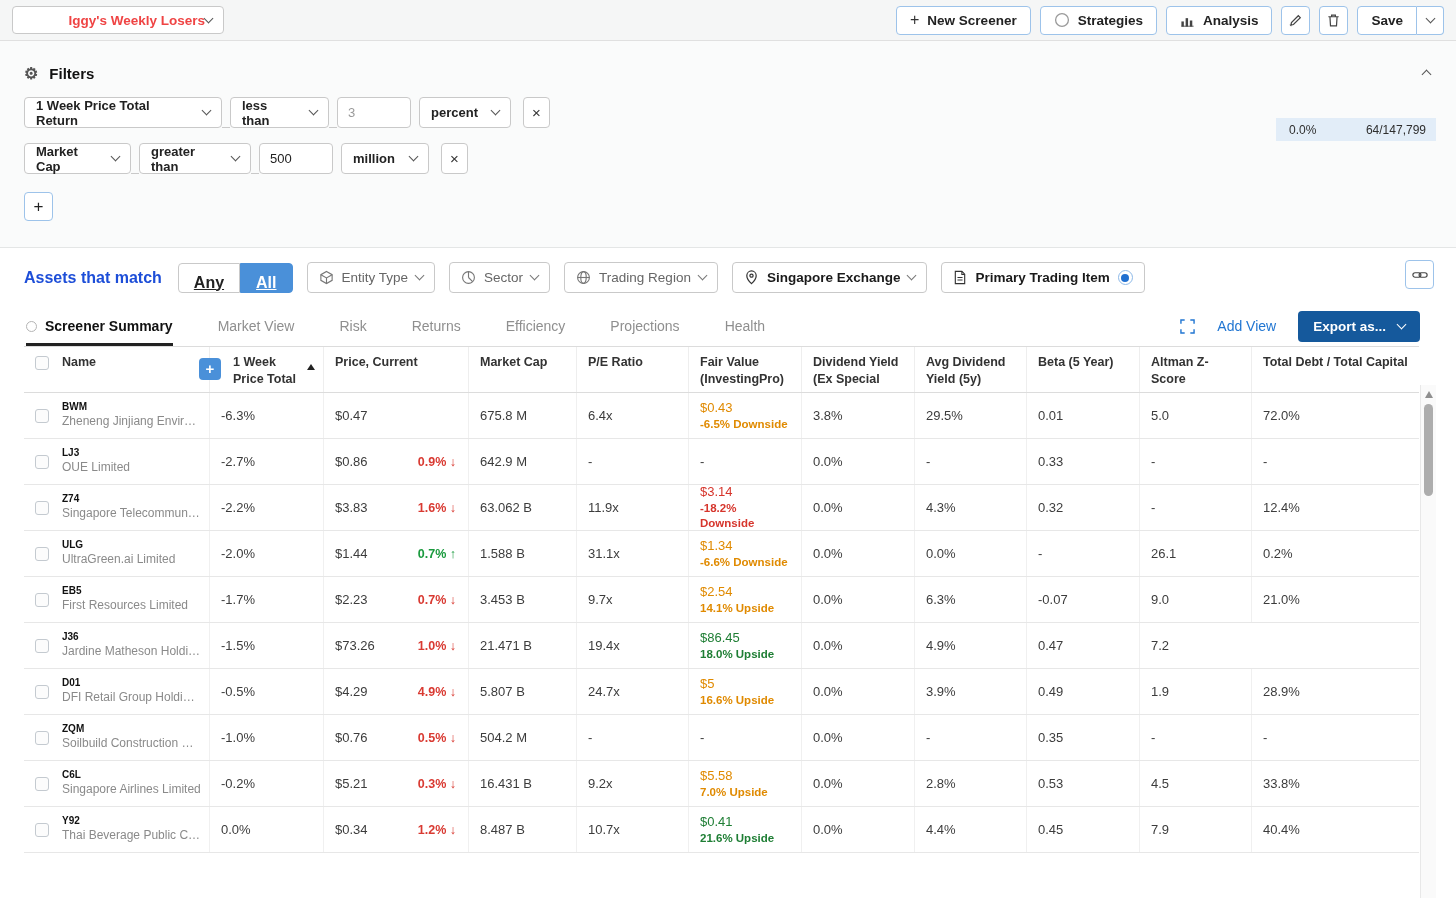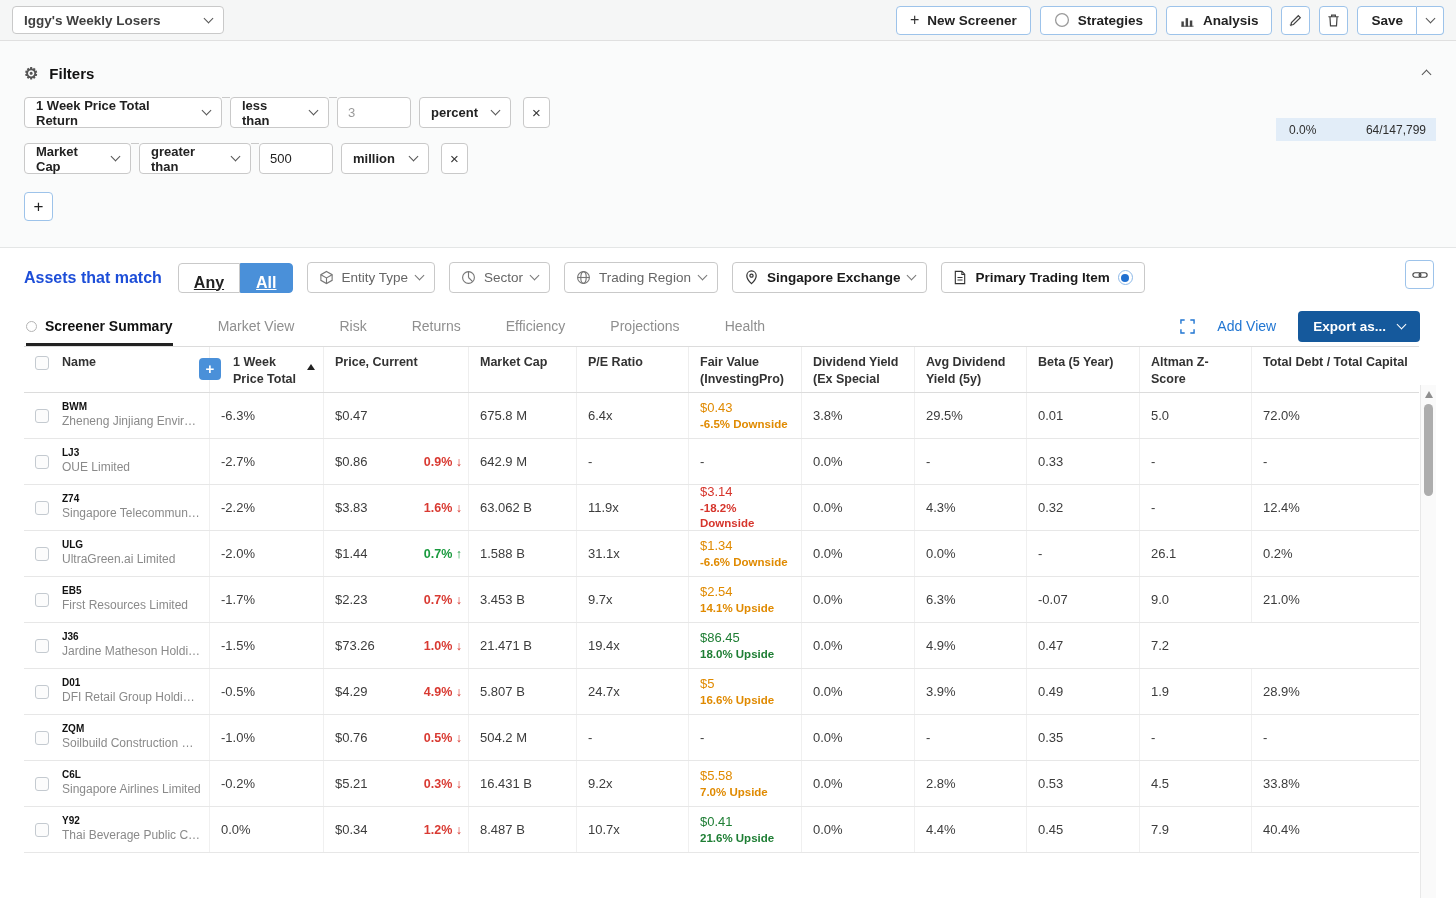--- a/index.html
+++ b/index.html
@@ -2,42 +2,42 @@
 <html><head>
 <meta charset="utf-8">
 <style>
   * { box-sizing: border-box; margin: 0; padding: 0; }
   html,body { width:1456px; height:898px; overflow:hidden; }
   body { font-family:"Liberation Sans", sans-serif; background:#fff; color:#222; position:relative; }
 
   
   .topbar { height:41px; background:#f5f6f6; border-bottom:1px solid #e0e0e0;
             display:flex; align-items:center; justify-content:space-between; padding:0 12px; }
-  .select-box { display:flex; align-items:center; justify-content:space-between; width:212px; height:28px;
+  .select-box { display:flex; align-items:center; justify-content:flex-end; width:212px; height:28px;
             background:#fff; border:1px solid #c9c9c9; border-radius:4px; padding:0 11px;
-            font-size:13.5px; font-weight:700; color:#404040; cursor:pointer; }
+            font-size:13.5px; font-weight:700; color:#ef4444; cursor:pointer; }
   .chev { width:7px; height:7px; border-right:1.6px solid #555; border-bottom:1.6px solid #555;
           transform:rotate(45deg); margin-top:-4px; flex:none; }
   .chev.up { transform:rotate(-135deg); margin-top:4px; }
   .chev.white { border-color:#fff; }
   .topbar-actions { display:flex; gap:9px; align-items:center; }
   .btn-outline { display:flex; align-items:center; gap:8px; height:29px; padding:0 13px; background:#fff;
             border:1px solid #9dc3ea; border-radius:4px; color:#222; font-size:13.5px; font-weight:600; cursor:pointer; }
   .btn-icon { width:29px; padding:0; justify-content:center; }
   .save-group { display:flex; }
   .save-group .save-main { border-radius:4px 0 0 4px; }
   .save-group .save-caret { border-radius:0 4px 4px 0; border-left:none; width:27px; padding:0; justify-content:center; }
   .plus-glyph { font-size:16px; font-weight:400; line-height:1; color:#333; }
 
   
   .filters { background:#fafbfb; border-bottom:1px solid #e4e6e6; padding:12px 24px 26px; position:relative; }
   .filters-header { display:flex; align-items:center; gap:11px; font-size:15px; font-weight:700; color:#111; margin-top:12px; }
   .gear { font-size:16px; color:#555; line-height:1; }
   .collapse-chev { position:absolute; right:26px; top:26px; cursor:pointer; }
-  .filter-row { display:flex; align-items:flex-start; margin-top:15px; }
+  .filter-row { display:flex; align-items:flex-end; margin-top:15px; }
   .fctl { height:31px; background:#fff; border:1px solid #c9c9c9; border-radius:4px;
           display:flex; align-items:center; font-size:13px; font-weight:700; color:#222; cursor:pointer; }
   .fselect { justify-content:space-between; padding:0 11px; gap:12px; }
   .finput { width:74px; padding:0 10px; font-weight:400; font-size:13px; border:1px solid #c9c9c9;
             border-radius:4px; height:31px; color:#222; background:#fff; font-family:inherit; }
   .finput.muted { color:#9a9a9a; }
   .connector { width:8px; height:1px; background:#c9c9c9; flex:none; }
   .gap8 { width:8px; flex:none; } .gap12 { width:12px; flex:none; }
   .w-field1 { width:198px; } .w-op1 { width:99px; } .w-unit1 { width:92px; }
   .w-field2 { width:107px; } .w-op2 { width:112px; } .w-unit2 { width:88px; }
@@ -91,21 +91,21 @@
               border-bottom:6px solid #222; margin:10px 0 0 10px; flex:none; }
   .trow { display:flex; height:46px; border-bottom:1px solid #e7e7e7; }
   .tcell { display:flex; align-items:center; padding:0 8px 0 11px; font-size:13px; color:#3c3c3c;
            border-right:1px solid #f0f0f0; overflow:hidden; }
   .tcell:last-child { border-right:none; }
   .checkbox { width:14px; height:14px; border:1px solid #c4cad0; border-radius:3px; background:#fcfcfc; flex:none; cursor:pointer; }
   .name-stack { margin-left:13px; min-width:0; }
   .ticker { display:block; font-size:10px; font-weight:700; color:#111; line-height:1.25; }
   .company { display:block; font-size:12px; color:#8a8a8a; line-height:1.3; white-space:nowrap;
              overflow:hidden; text-overflow:ellipsis; max-width:140px; }
-  .price-cell { justify-content:space-between; padding-right:6px; }
+  .price-cell { justify-content:space-between; padding-right:12px; }
   .chg { font-weight:700; font-size:12.5px; white-space:nowrap; }
   .chg.down { color:#d93a32; } .chg.up { color:#1a9a3e; }
   .fair-stack { line-height:1.35; }
   .fair-price { display:block; font-size:13px; }
   .fair-note { display:block; font-size:11.5px; font-weight:700; }
   .tone-orange { color:#e08a00; } .tone-red { color:#d6352c; } .tone-green { color:#1e7e34; }
 
   
   .scrollbar { position:absolute; right:20px; top:385px; bottom:0; width:16px; background:#fafafa;
                border-left:1px solid #e8e8e8; display:flex; flex-direction:column; align-items:center; }

